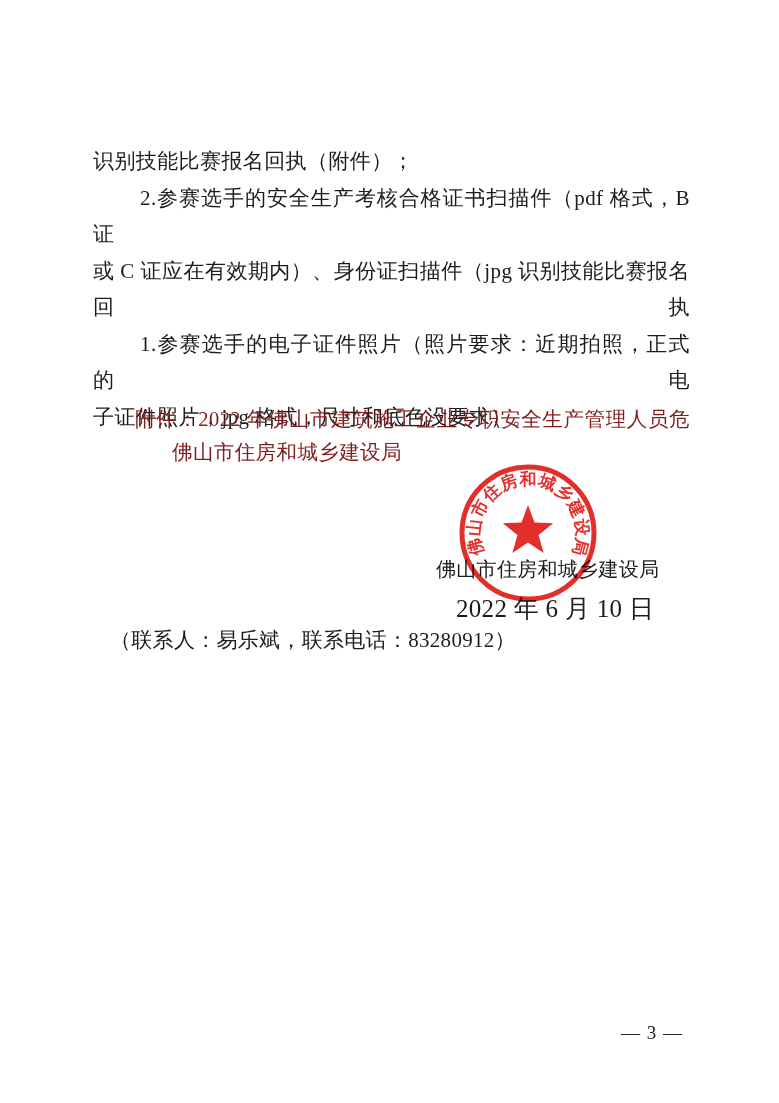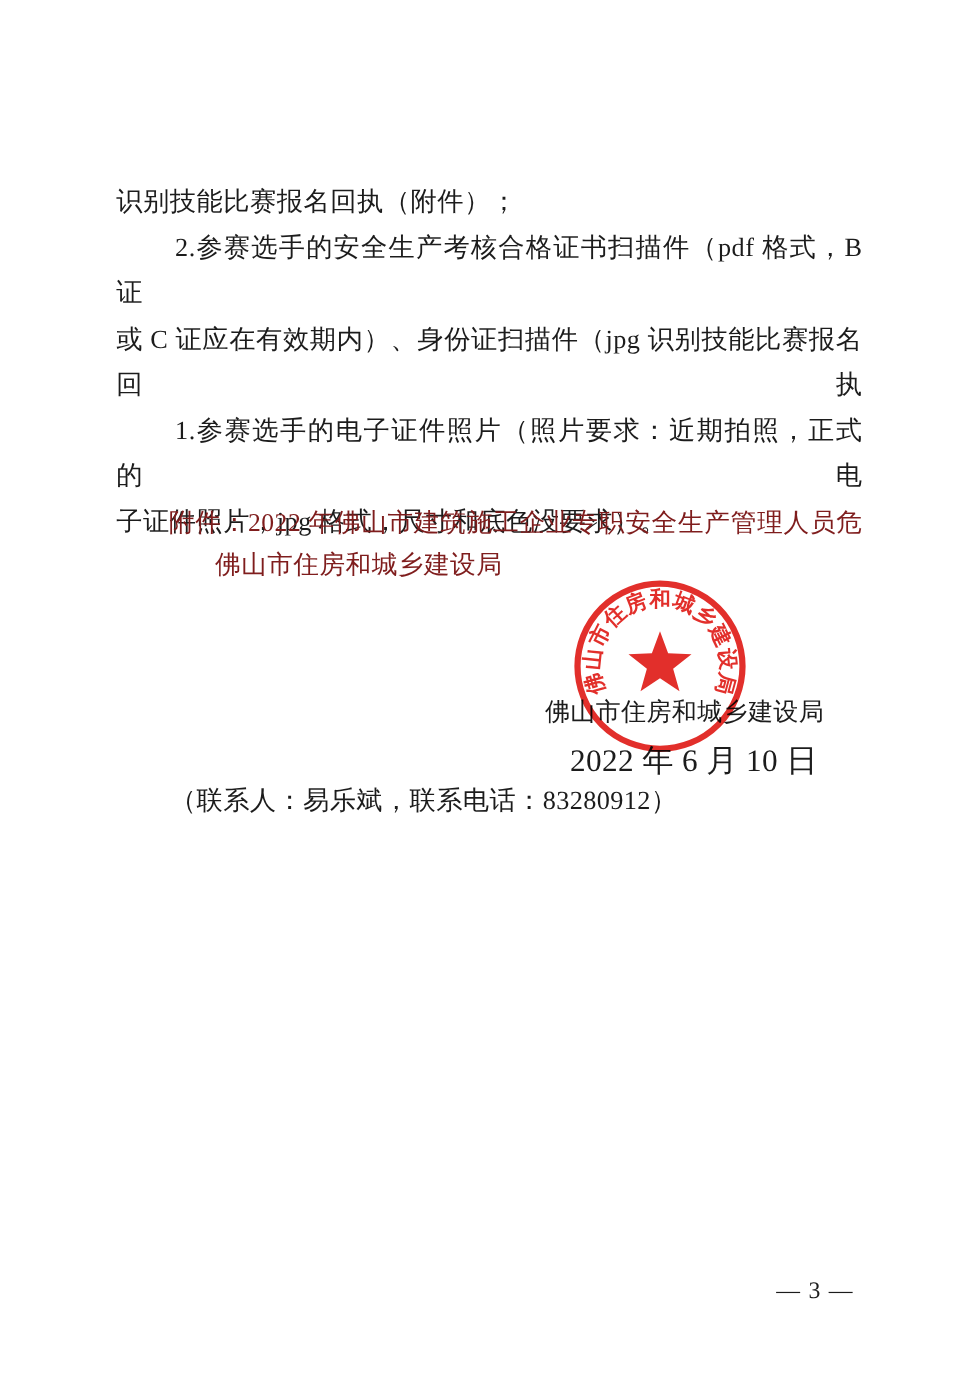--- a/index.html
+++ b/index.html
@@ -81,21 +81,20 @@
     z-index: 1;
   }
   .contact {
     position: absolute;
     left: 110px;
     top: 626px;
     font-size: 21px;
     letter-spacing: 0.3px;
     white-space: nowrap;
     color: #1c1c1c;
-    margin-left: 26px;
   }
 
   
   .seal {
     position: absolute;
     left: 456px;
     top: 461px;
     width: 144px;
     height: 144px;
     z-index: 2;

